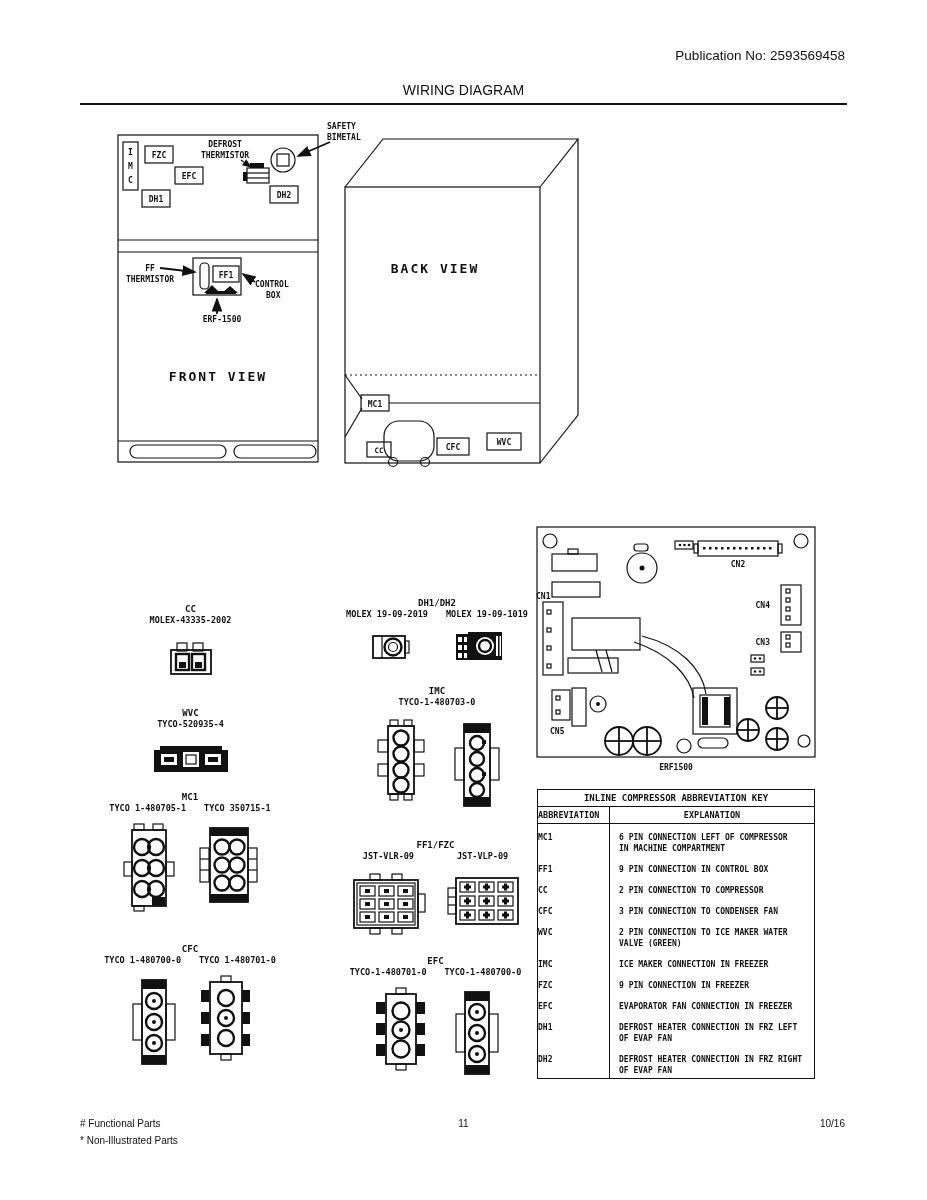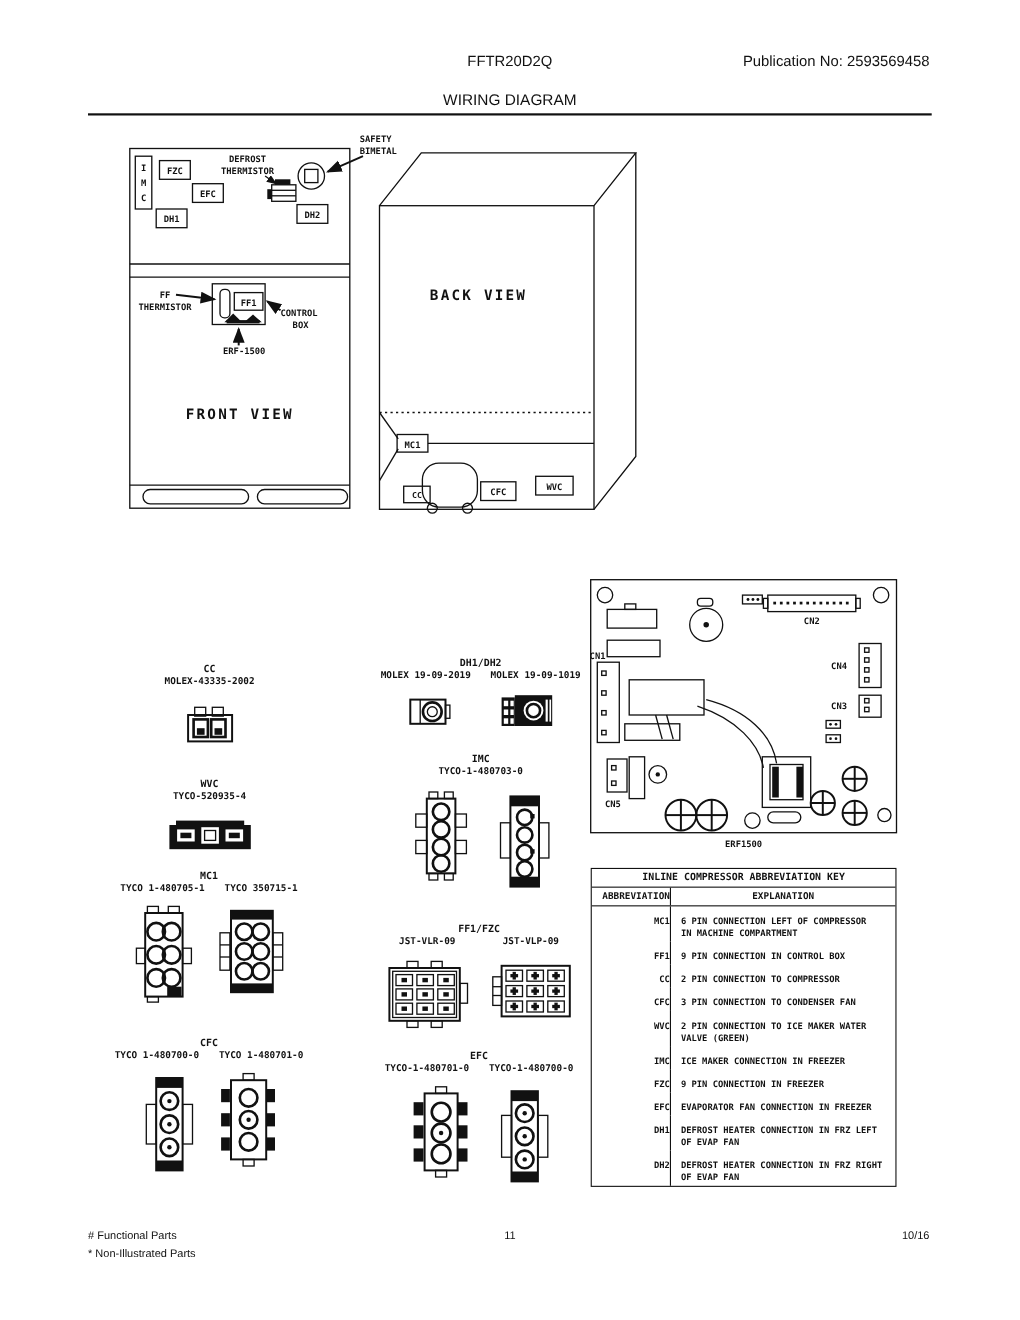--- a/index.html
+++ b/index.html
@@ -26,34 +26,33 @@
   
   .conn{position:absolute;text-align:center;font-family:"DejaVu Sans Mono",monospace;font-weight:bold;color:#111}
   .conn-title{font-size:9px;line-height:11px}
   .conn-parts{font-size:8.5px;line-height:11px;display:flex;justify-content:center;gap:18px;white-space:nowrap}
   .conn-draw{display:flex;justify-content:center;align-items:flex-start;gap:22px;margin-top:8px}
   
   .keytable{position:absolute;left:537px;top:789px;width:278px;border:1.5px solid #111;background:#fff;
             font-family:"DejaVu Sans Mono",monospace;font-weight:bold;color:#111;box-sizing:border-box}
   .kt-title{text-align:center;font-size:9px;line-height:16px;border-bottom:1.5px solid #111}
   .kt-head{display:flex;border-bottom:1.5px solid #111;font-size:8.5px;line-height:16px}
-  .kt-c1{width:72px;flex:none;border-right:1.5px solid #111;text-align:right;box-sizing:border-box}
+  .kt-c1{width:72px;flex:none;border-right:1.5px solid #111;text-align:left;box-sizing:border-box}
   .kt-c2{flex:1;padding-left:9px;padding-right:3px}
   .kt-head .kt-c2{text-align:center;padding:0}
   .kt-row{display:flex;font-size:8px;line-height:11px}
   .kt-row .kt-c1{padding-top:8px}
   .kt-row .kt-c2{padding-top:8px;padding-bottom:2px}
   .kt-row .kt-c2 div{white-space:nowrap}
 </style>
 </head>
 <body>
 
 <div id="page">
 
-  <div class="abs sans hdr-model">FFTR20D2Q</div>
   <div class="abs sans hdr-pub">Publication No:  2593569458</div>
   <div class="abs sans hdr-title">WIRING DIAGRAM</div>
   <div class="abs rule"></div>
 
   <svg class="abs" style="left:100px;top:115px" width="500" height="355" viewBox="0 0 500 355">
     <defs>
       <marker id="arr" markerWidth="9" markerHeight="8" refX="7" refY="3" orient="auto">
         <path d="M0,0 L8,3 L0,6 z" fill="#111"></path>
       </marker>
     </defs>

